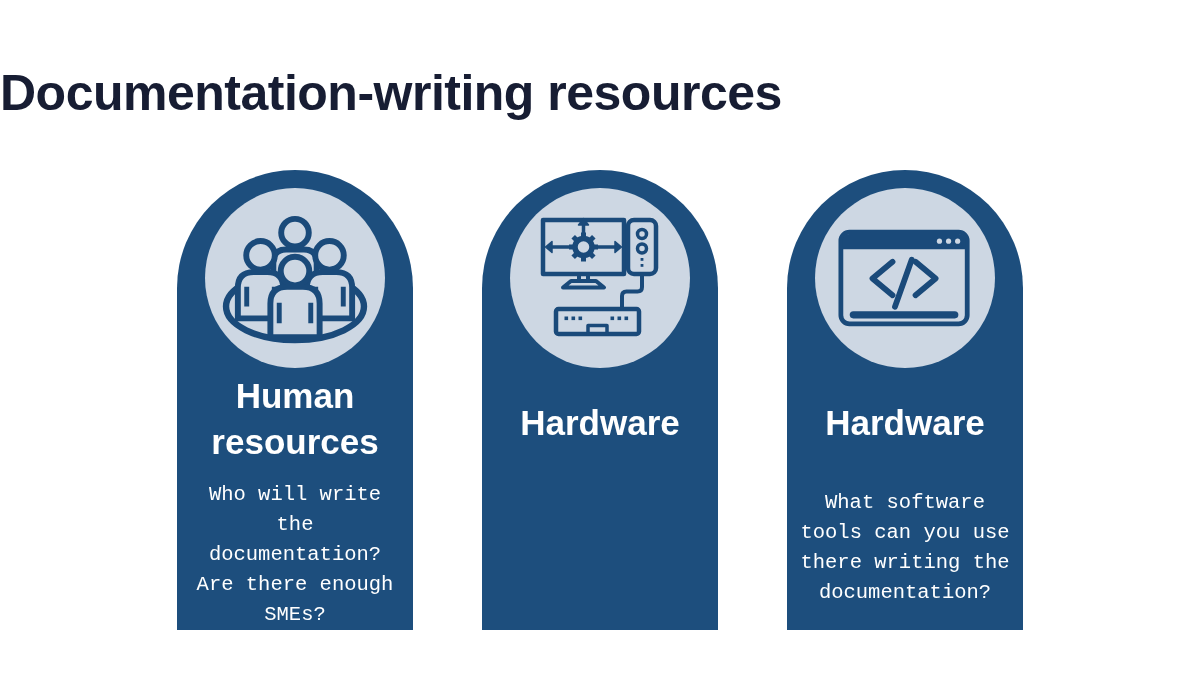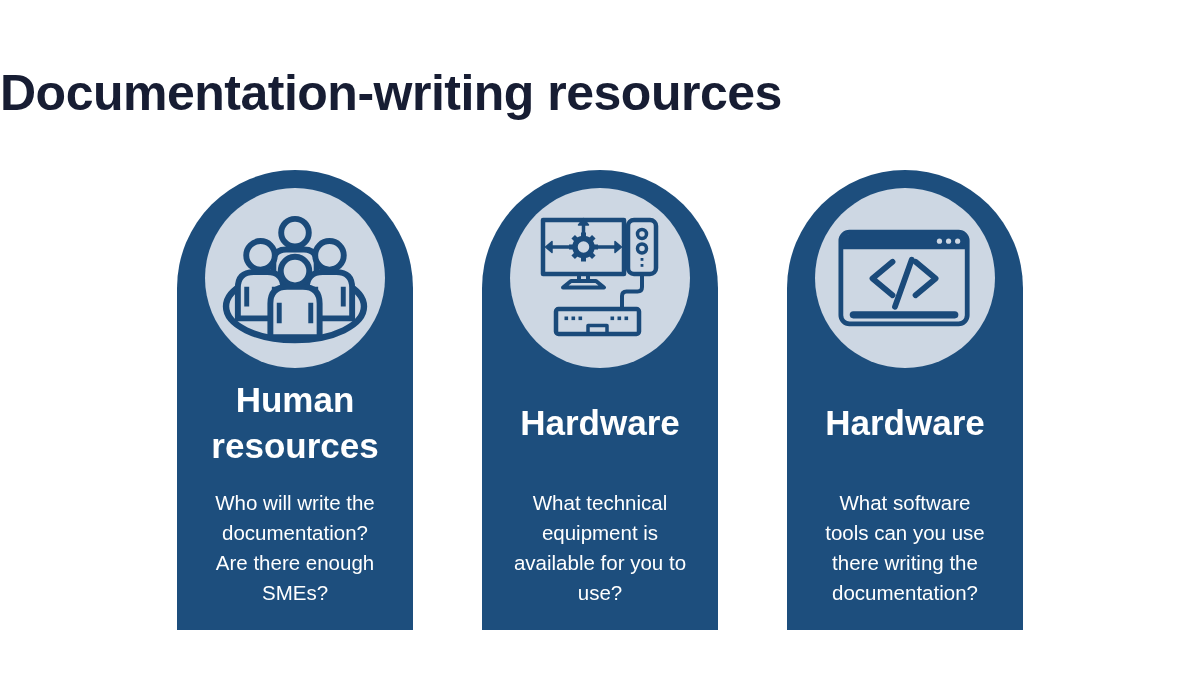--- a/index.html
+++ b/index.html
@@ -61,20 +61,21 @@
     white-space: pre-line;
   }
   .card-desc {
     margin: 10px 0 0 0;
     padding: 0 8px;
     color: #ffffff;
     font-size: 20.5px;
     line-height: 30px;
     text-align: center;
     white-space: pre-line;
+    font-family: Liberation Mono, monospace;
   }
 </style>
 </head>
 <body>
 
 <h1 class="page-title">Documentation-writing resources</h1>
 
 <div class="cards-row">
 
   <section class="card">
@@ -134,24 +135,20 @@
             <rect x="77.5" y="99.5" width="3.6" height="3.6"></rect>
             <rect x="84.5" y="99.5" width="3.6" height="3.6"></rect>
           </g>
           <rect x="48" y="108.5" width="19" height="8.5" stroke-width="3.5"></rect>
         </g>
       </svg>
     </div>
     <div class="card-title-area">
       <h2 class="card-title">Hardware</h2>
     </div>
-    <p class="card-desc">What technical
-equipment is
-available for you to
-use?</p>
   </section>
 
   <section class="card">
     <div class="icon-circle">
       <svg width="134" height="98" viewBox="0 0 140 102" xmlns="http://www.w3.org/2000/svg">
         <g fill="none" stroke="currentColor">
           <rect x="3" y="3" width="132" height="96" rx="9" stroke-width="5"></rect>
           <path d="M5,21 V12 Q5,5 12,5 H126 Q133,5 133,12 V21 Z" fill="currentColor" stroke="none"></path>
           <g fill="#cdd7e3" stroke="none">
             <circle cx="106" cy="12.5" r="2.7"></circle>

